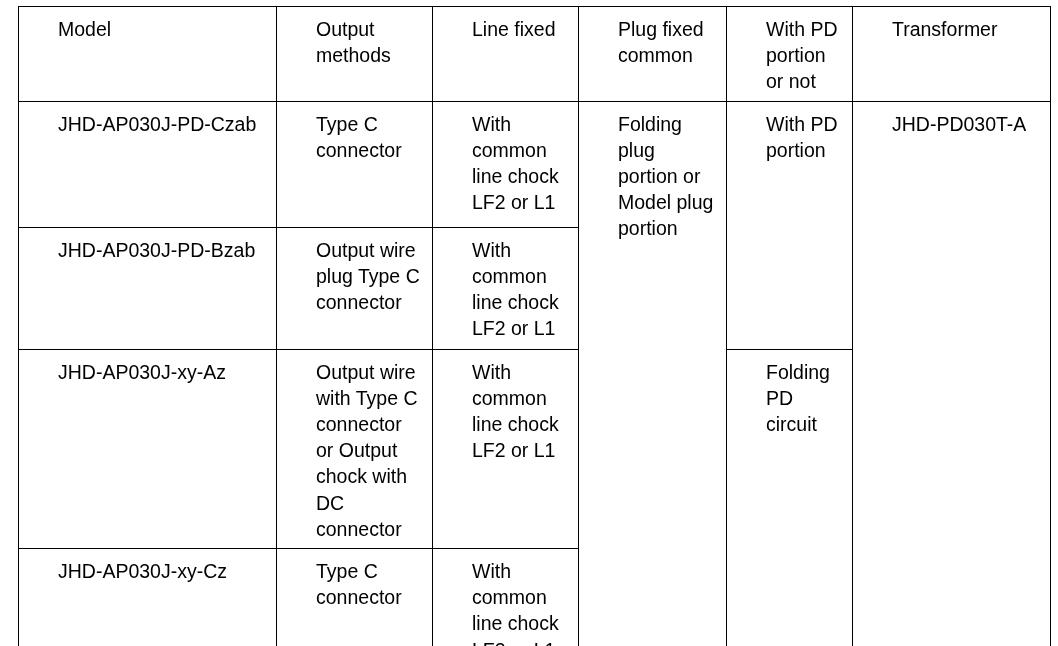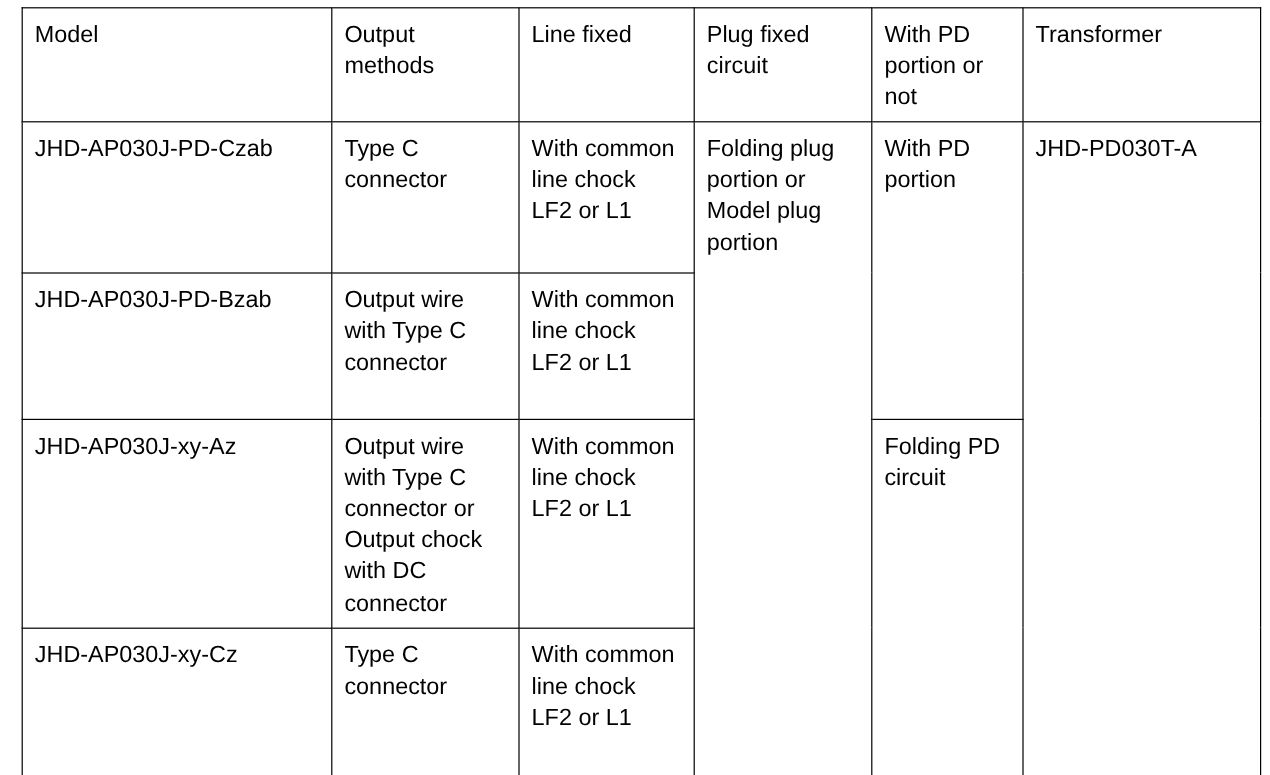--- a/index.html
+++ b/index.html
@@ -48,21 +48,21 @@
   col.c-plug        { width: 148px; }
   col.c-pd          { width: 126px; }
   col.c-transformer { width: 198px; }
 
   .r-head td { height: 76px; }
   .r1 td { height: 110px; }
   .r2 td { height: 106px; }
   .r3 td { height: 158px; }
   .r4 td { height: 108px; }
 
-  .cell-text { display: block; white-space: pre-line; }
+  .cell-text { display: block; white-space: pre-line; margin-left: 29px; }
 </style>
 </head>
 <body>
 
 <div class="page">
 
   <table class="spec-table">
     <colgroup>
       <col class="c-model">
       <col class="c-output">
@@ -77,21 +77,21 @@
         <td>
           <span class="cell-text">Model</span>
         </td>
         <td>
           <span class="cell-text">Output methods</span>
         </td>
         <td>
           <span class="cell-text">Line fixed</span>
         </td>
         <td>
-          <span class="cell-text">Plug fixed circuit</span>
+          <span class="cell-text">Plug fixed common</span>
         </td>
         <td>
           <span class="cell-text">With PD portion or not</span>
         </td>
         <td>
           <span class="cell-text">Transformer</span>
         </td>
       </tr>
 
       <tr class="r1">
@@ -113,21 +113,21 @@
         <td rowspan="4">
           <span class="cell-text">JHD-PD030T-A</span>
         </td>
       </tr>
 
       <tr class="r2">
         <td>
           <span class="cell-text">JHD-AP030J-PD-Bzab</span>
         </td>
         <td>
-          <span class="cell-text">Output wire with Type C connector</span>
+          <span class="cell-text">Output wire plug Type C connector</span>
         </td>
         <td>
           <span class="cell-text">With common line chock LF2 or L1</span>
         </td>
       </tr>
 
       <tr class="r3">
         <td>
           <span class="cell-text">JHD-AP030J-xy-Az</span>
         </td>

